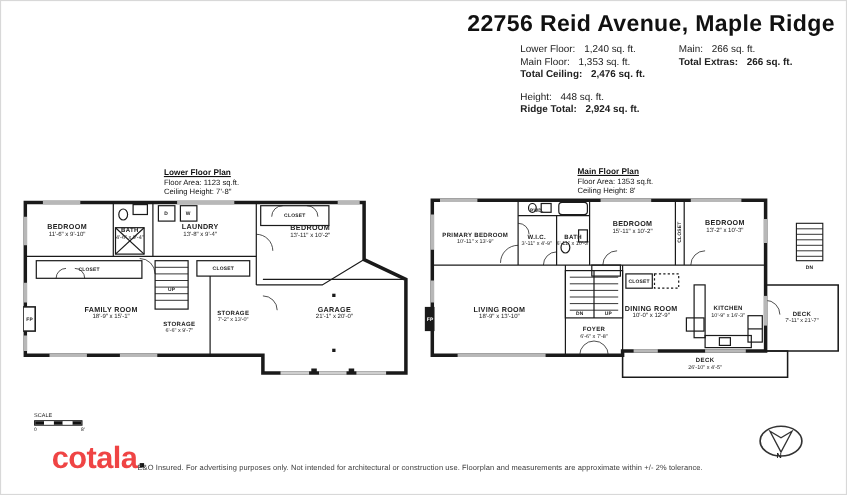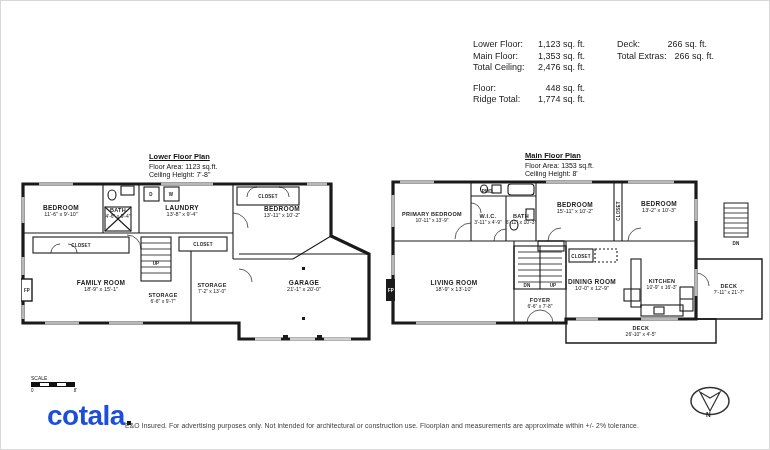--- a/index.html
+++ b/index.html
@@ -1,79 +1,80 @@
 <!DOCTYPE html>
 <html><head>
 <meta charset="utf-8">
 <style>
   html,body{margin:0;padding:0;background:#fff;}
   #page{position:relative;width:770px;height:450px;background:#fff;border:1px solid #d8d8d8;
         box-sizing:border-box;overflow:hidden;font-family:"Liberation Sans",sans-serif;color:#1a1a1a;}
   #title{position:absolute;top:9px;right:10px;font-size:21px;font-weight:bold;letter-spacing:.3px;color:#111;white-space:nowrap;}
   .statcol{position:absolute;font-size:9px;line-height:11.5px;color:#222;}
-  .srow{display:flex;justify-content:space-between;white-space:nowrap;}
+  .srow{display:flex;white-space:nowrap;}
   .srow .lab{padding-right:8px;}
-  .bold{font-weight:normal;}
+  .bold{font-weight:bold;}
   .gap{height:9px;}
   .plan-title{position:absolute;font-size:7px;line-height:8.5px;color:#111;}
   .plan-title .pt{font-weight:bold;text-decoration:underline;font-size:7.5px;margin-bottom:1px;}
   .rlabel{position:absolute;transform:translate(-50%,-50%);text-align:center;white-space:nowrap;color:#222;}
   .rname{font-weight:bold;font-size:6.5px;letter-spacing:.3px;}
   .rdims{font-size:5.5px;}
   .rlabel.small .rname{font-size:5.5px;}
   .rlabel.small .rdims{font-size:5px;}
   .tlabel{position:absolute;transform:translate(-50%,-50%);font-size:4.5px;font-weight:bold;
           letter-spacing:.2px;color:#222;white-space:nowrap;background:transparent;}
   .tlabel.vert{transform:translate(-50%,-50%) rotate(-90deg);}
   .tlabel.white{color:#fff;}
-  #logo{position:absolute;left:46px;top:399px;font-size:28px;font-weight:bold;letter-spacing:-.5px;color:#1d4ed8;}
+  #logo{position:absolute;left:46px;top:399px;font-size:28px;font-weight:bold;letter-spacing:-.5px;color:#ef4444;}
   #logo .dot{display:inline-block;width:4px;height:4px;background:#151515;margin-left:2px;}
   #disclaimer{position:absolute;left:124px;top:421px;width:580px;font-size:6.8px;color:#3a3a3a;letter-spacing:.1px;}
   #scale{position:absolute;left:30px;top:374px;font-size:5px;color:#222;}
   #scalebar{display:flex;margin-top:1px;border:1px solid #111;width:42px;height:3px;}
   #scalebar span{flex:1;}
   #scalebar span:nth-child(odd){background:#111;}
   #scalebar span:nth-child(even){background:#fff;}
   #scalenums{display:flex;justify-content:space-between;width:46px;font-size:4.5px;margin-top:1px;}
   #compassN{position:absolute;left:705px;top:410px;font-size:6.5px;font-weight:bold;color:#222;}
   svg{position:absolute;}
 </style>
 </head>
 <body>
 
 <div id="page">
 
+  <div id="title">22756 Reid Avenue, Maple Ridge</div>
 
   <div class="statcol" style="left:472px;top:38px;width:112px;">
     <div class="srow">
       <span class="lab">Lower Floor:</span>
-      <span>1,123 sq. ft.</span>
+      <span>1,240 sq. ft.</span>
     </div>
     <div class="srow">
       <span class="lab">Main Floor:</span>
       <span>1,353 sq. ft.</span>
     </div>
     <div class="srow bold">
       <span class="lab">Total Ceiling:</span>
       <span>2,476 sq. ft.</span>
     </div>
     <div class="gap"></div>
     <div class="srow">
-      <span class="lab">Floor:</span>
+      <span class="lab">Height:</span>
       <span>448 sq. ft.</span>
     </div>
     <div class="srow bold">
       <span class="lab">Ridge Total:</span>
-      <span>1,774 sq. ft.</span>
+      <span>2,924 sq. ft.</span>
     </div>
   </div>
 
   <div class="statcol" style="left:616px;top:38px;width:90px;">
     <div class="srow">
-      <span class="lab">Deck:</span>
+      <span class="lab">Main:</span>
       <span>266 sq. ft.</span>
     </div>
     <div class="srow bold">
       <span class="lab">Total Extras:</span>
       <span>266 sq. ft.</span>
     </div>
   </div>
 
   <div class="plan-title" style="left:148px;top:152px;">
     <div class="pt">Lower Floor Plan</div>

